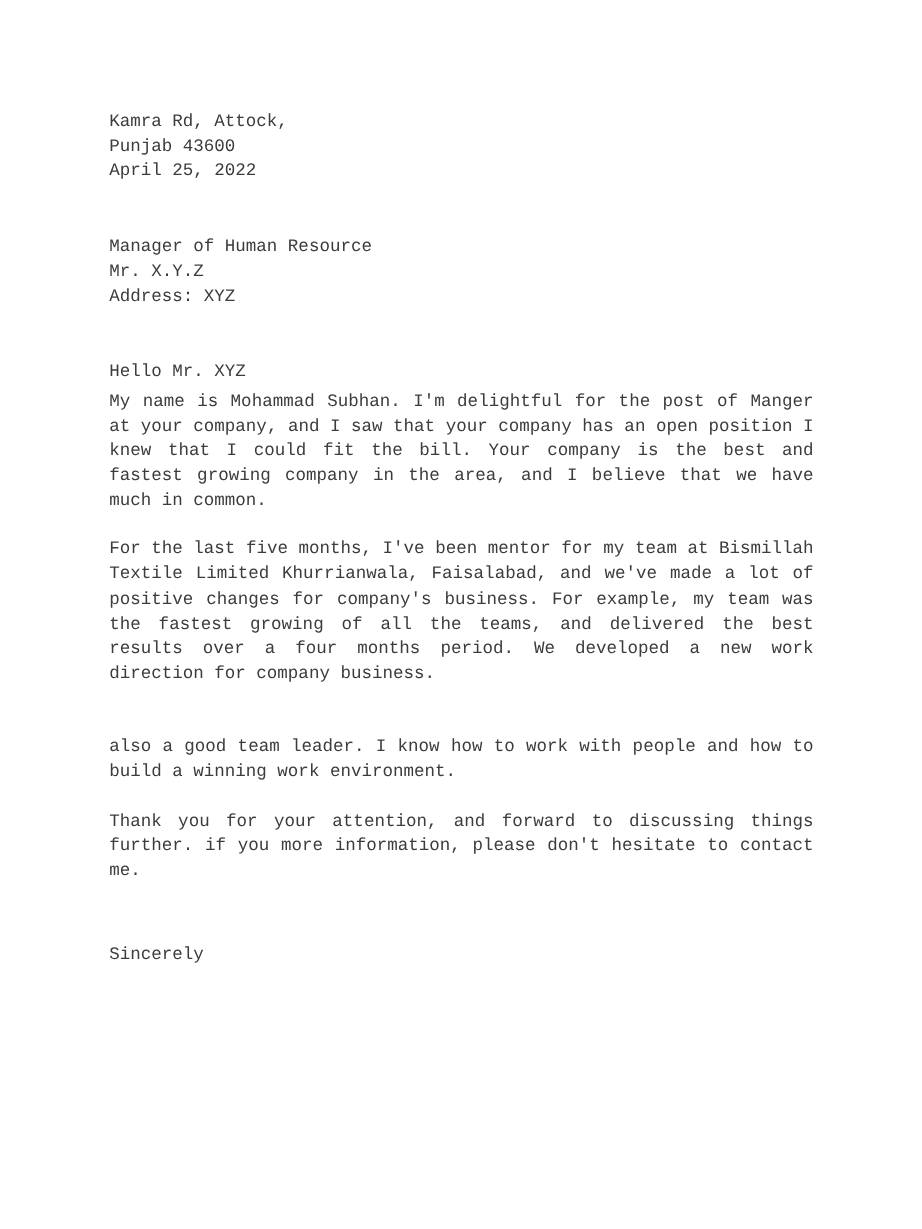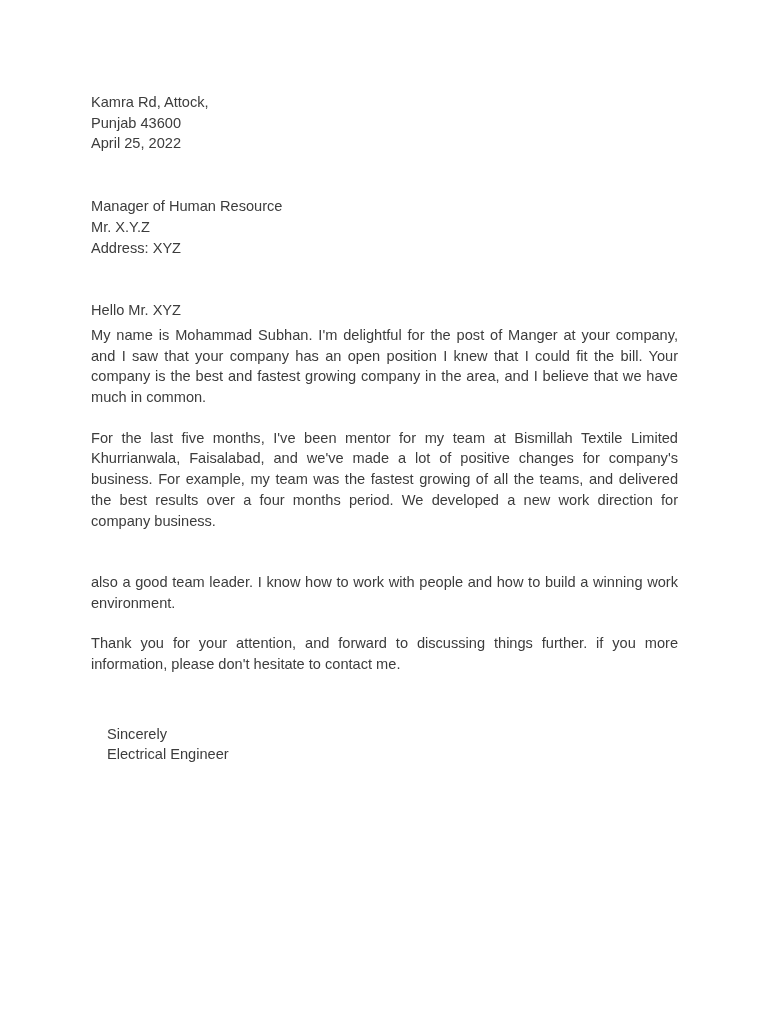--- a/index.html
+++ b/index.html
@@ -7,35 +7,35 @@
     padding: 0;
     background: #ffffff;
   }
   .page {
     position: relative;
     width: 768px;
     height: 1024px;
     background: #ffffff;
     box-sizing: border-box;
     padding: 92px 90px 0 91px;
-    font-family: Liberation Sans, sans-serif;
+    font-family: Liberation Mono, monospace;
     font-size: 14.6px;
     line-height: 20.7px;
     color: #3c3c3c;
     overflow: hidden;
   }
   .block { margin: 0 0 42px 0; }
   .line { display: block; }
   .salutation { margin: 0 0 4px 0; }
   .para {
     margin: 0 0 20px 0;
     text-align: justify;
   }
   .para.last-body { margin-bottom: 49px; }
-  .closing-block { margin: 16px; }
+  .closing-block { margin: 0; }
 </style>
 </head>
 <body>
 
 <div class="page">
 
   <div class="block">
     <span class="line">Kamra Rd, Attock,</span>
     <span class="line">Punjab 43600</span>
     <span class="line">April 25, 2022</span>
@@ -52,16 +52,15 @@
   <p class="para">My name is Mohammad Subhan. I'm delightful for the post of Manger at your company, and I saw that your company has an open position I knew that I could fit the bill. Your company is the best and fastest growing company in the area, and I believe that we have much in common.</p>
 
   <p class="para">For the last five months, I've been mentor for my team at Bismillah Textile Limited Khurrianwala, Faisalabad, and we've made a lot of positive changes for company's business. For example, my team was the fastest growing of all the teams, and delivered the best results over a four months period. We developed a new work direction for company business.</p>
 
   <p class="para"><br><span>also a good team leader. I know how to work with people and how to build a winning work environment.</span></p>
 
   <p class="para last-body">Thank you for your attention, and forward to discussing  things further. if you more information, please don't hesitate to contact me.</p>
 
   <div class="closing-block">
     <span class="line">Sincerely</span>
-    <span class="line">Electrical Engineer</span>
   </div>
 
 </div>
 
 </body></html>

